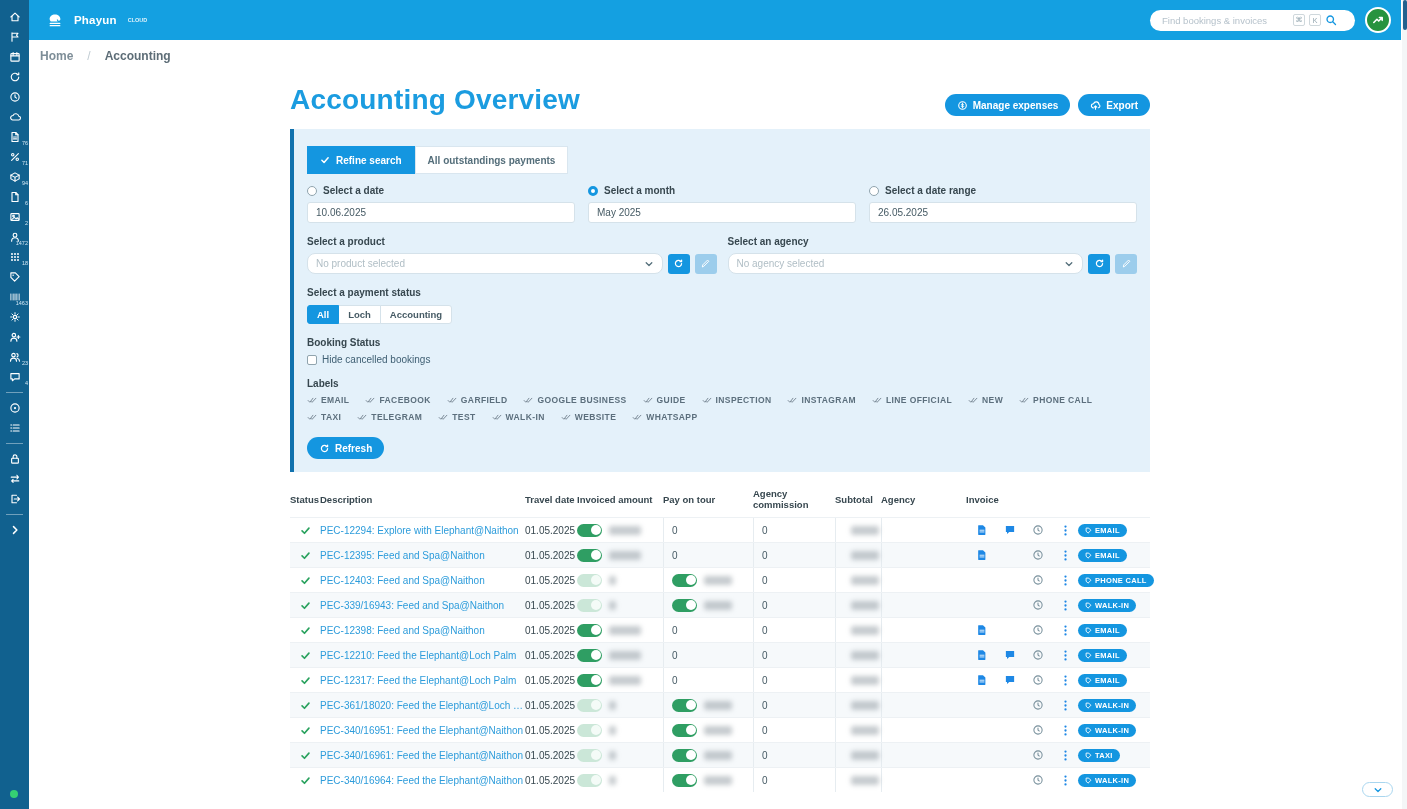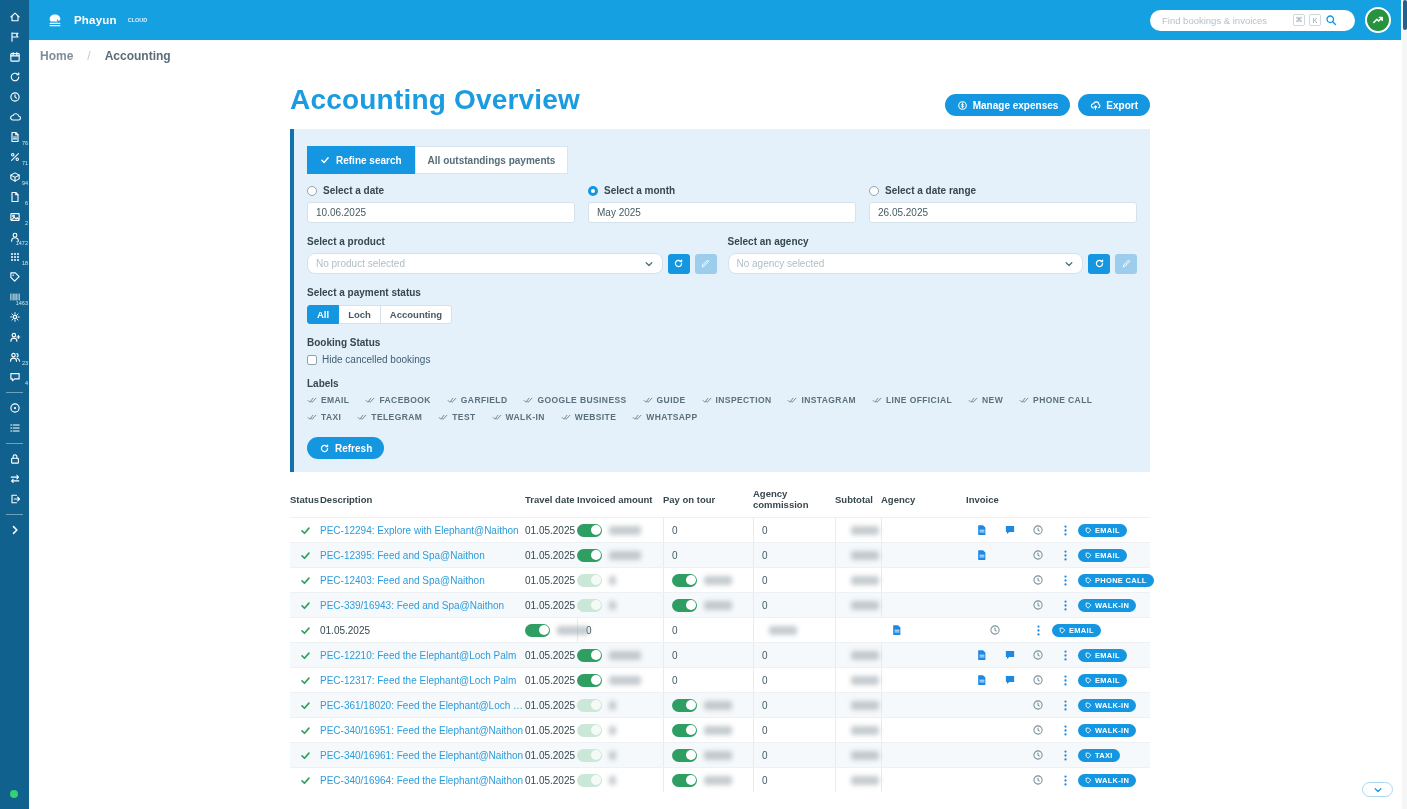--- a/index.html
+++ b/index.html
@@ -971,20 +971,23 @@
     </span>
   </div>
           <div class="trow">
     <span class="cell c-status">
               <span>
                 <svg viewBox="0 0 16 16" fill="none" stroke="currentColor" stroke-width="1.5" stroke-linecap="round" stroke-linejoin="round">
                   <path d="M3 8.5 6.5 12 13 4.5" stroke-width="2.4"></path>
                 </svg>
               </span>
             </span>
+    <span class="cell c-desc">
+              <a href="#">PEC-12398: Feed and Spa@Naithon</a>
+            </span>
     <span class="cell c-date">01.05.2025</span>
     <span class="cell c-inv">
       <span class="tgl"></span>
       <span class="blur w-lg"></span>
     </span>
     <span class="cell c-pot bL">0</span>
     <span class="cell c-com bL">0</span>
     <span class="cell c-sub bL">
               <span class="blur w-md"></span>
             </span>

